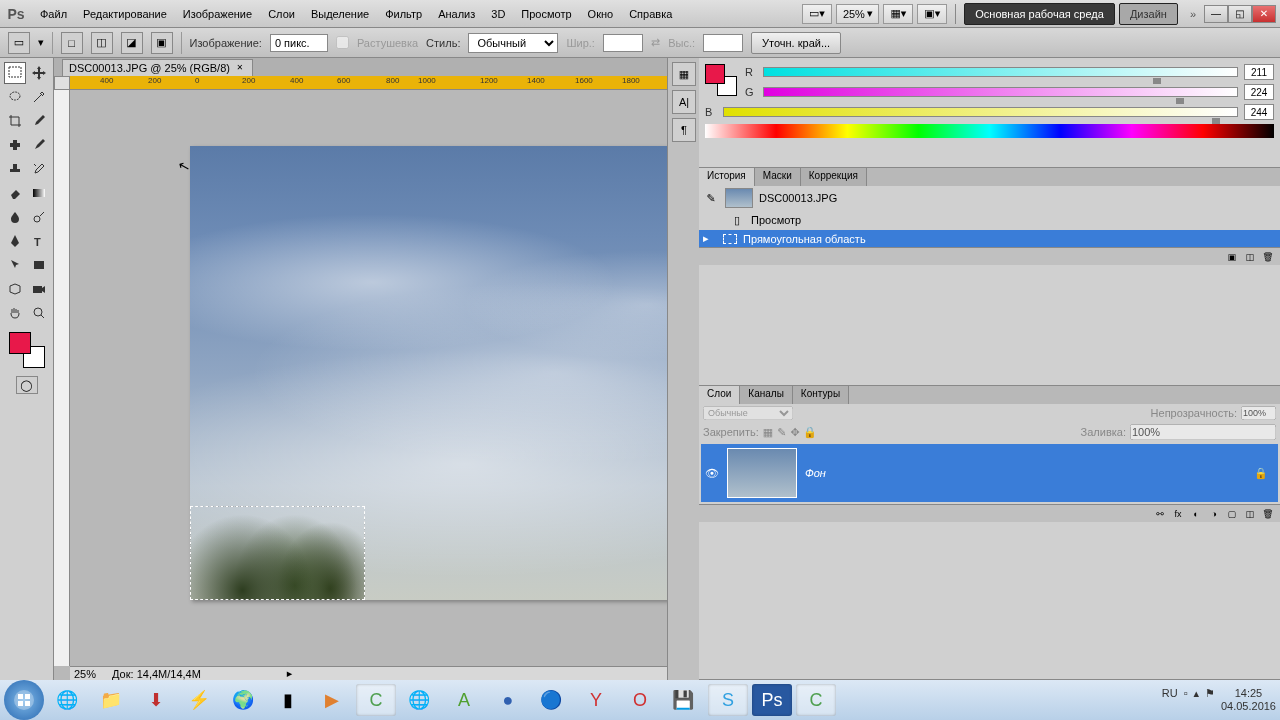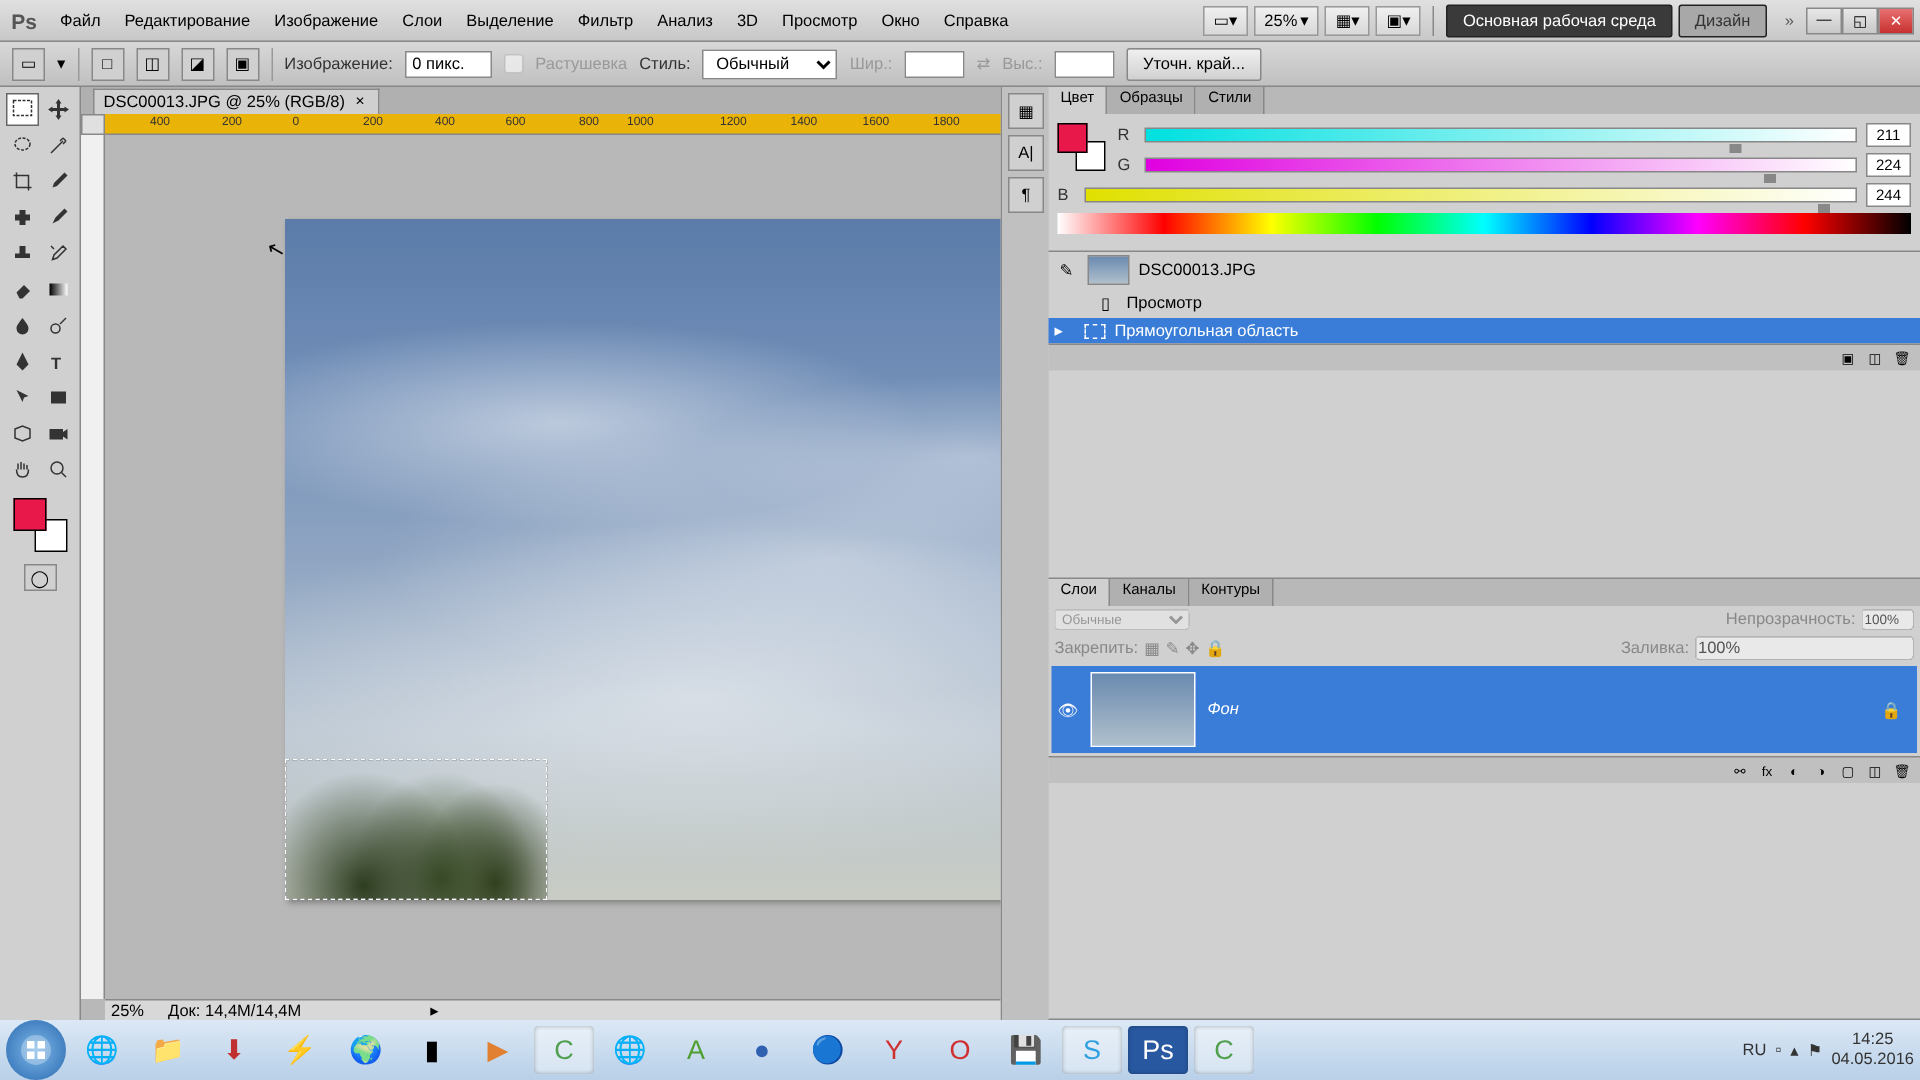--- a/index.html
+++ b/index.html
@@ -83,21 +83,21 @@
 .layer-vis{width:14px;height:14px;display:flex;align-items:center;justify-content:center}
 .layer-thumb{width:70px;height:50px;background:linear-gradient(#6a8ab0,#b0c0cc);border:1px solid #fff}
 .layer-lock{margin-left:auto;margin-right:6px}
 .panel-footer{height:18px;background:#c0c0c0;border-top:1px solid #888;display:flex;align-items:center;justify-content:flex-end;gap:2px;padding:0 4px}
 .pf-btn{width:16px;height:14px;display:flex;align-items:center;justify-content:center;font-size:9px}
 .taskbar{position:absolute;bottom:0;left:0;right:0;height:40px;background:linear-gradient(#dce8f5,#b8d0e8);display:flex;align-items:center;padding:0 4px;gap:4px}
 .start-btn{width:40px;height:40px;border-radius:50%;background:radial-gradient(circle,#7fb8e8,#2868b0);display:flex;align-items:center;justify-content:center}
 .start-btn svg{width:24px;height:24px}
 .task-item{width:40px;height:32px;border-radius:3px;display:flex;align-items:center;justify-content:center;font-size:18px}
 .task-item.active{background:rgba(255,255,255,.4);box-shadow:inset 0 0 3px rgba(0,0,0,.3)}
-.tray{margin-left:auto;display:flex;align-items:center;gap:6px;font-size:10px;color:#333}
+.tray{margin-left:auto;display:flex;gap:6px;font-size:10px;color:#333}
 .tray-time{text-align:center;line-height:1.2}
 </style>
 </head>
 <body>
 
 <div class="menubar">
   <div class="ps-logo">Ps</div>
   <div class="menu-item">Файл</div>
   <div class="menu-item">Редактирование</div>
   <div class="menu-item">Изображение</div>
@@ -322,25 +322,20 @@
 
   <div class="panel-area">
     <div class="panel-dock">
       <div class="dock-btn">▦</div>
       <div class="dock-btn">A|</div>
       <div class="dock-btn">¶</div>
     </div>
     <div class="panel-stack">
 
       <div class="panel color-panel">
-        <div class="panel-tabs">
-          <div class="panel-tab active">Цвет</div>
-          <div class="panel-tab">Образцы</div>
-          <div class="panel-tab">Стили</div>
-        </div>
         <div class="panel-body">
           <div class="color-sw">
               <div class="fg"></div>
               <div class="bg"></div>
             </div>
           <div class="rgb-row">
             <span class="rgb-label">R</span>
             <div class="rgb-slider r">
                 <div class="rgb-thumb" style="left:83%"></div>
               </div>
@@ -358,20 +353,25 @@
             <div class="rgb-slider b">
                 <div class="rgb-thumb" style="left:96%"></div>
               </div>
             <input class="rgb-val" value="244" style="">
           </div>
           <div class="color-strip"></div>
         </div>
       </div>
 
       <div class="panel history-panel">
+        <div class="panel-tabs">
+          <div class="panel-tab active">История</div>
+          <div class="panel-tab">Маски</div>
+          <div class="panel-tab">Коррекция</div>
+        </div>
         <div class="panel-body" style="padding:0">
           <div class="hist-item">
             <span class="hist-icon">✎</span>
             <div class="hist-thumb"></div>
             <span>DSC00013.JPG</span>
           </div>
           <div class="hist-item">
             <span style="width:20px"></span>
             <span class="hist-icon">▯</span>
             <span>Просмотр</span>

